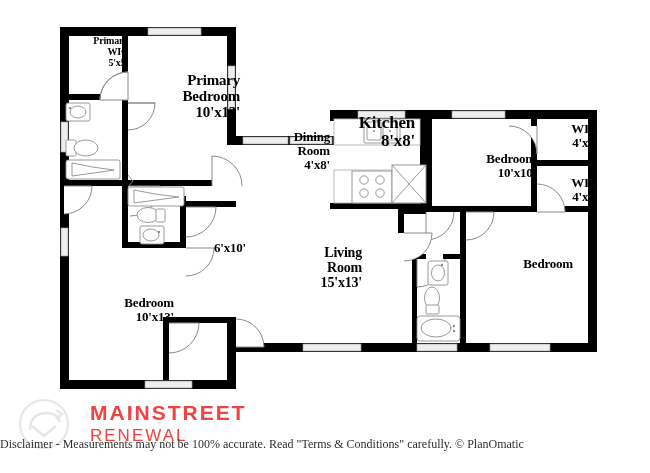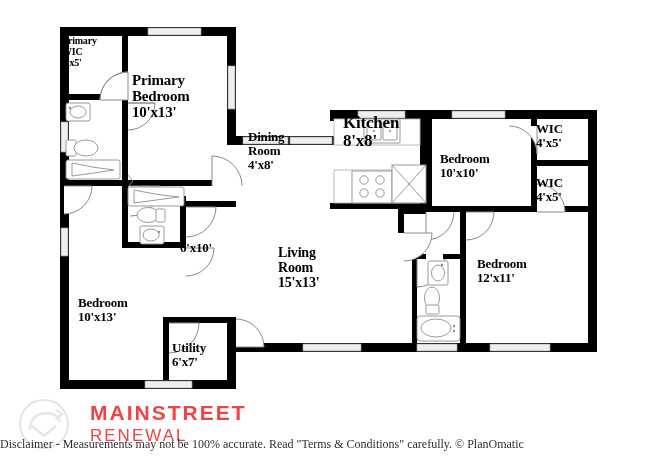--- a/index.html
+++ b/index.html
@@ -17,21 +17,21 @@
   }
   #plan-svg {
     position: absolute;
     left: 0;
     top: 0;
     width: 650px;
     height: 473px;
   }
   .room-label {
     position: absolute;
-    text-align: left;
+    text-align: right;
     font-family: "Liberation Serif", "DejaVu Serif", serif;
     font-weight: bold;
     color: #000000;
     line-height: 1.08;
     white-space: nowrap;
     letter-spacing: -0.2px;
   }
   .rl-name { display: block; }
   .rl-dim  { display: block; }
 
@@ -358,32 +358,27 @@
   </div>
 
   <div class="room-label lbl-living">
     <span class="rl-name">Living</span>
     <span class="rl-name">Room</span>
     <span class="rl-dim">15'x13'</span>
   </div>
 
   <div class="room-label lbl-bed-12x11">
     <span class="rl-name">Bedroom</span>
-    <span class="rl-dim">12'x11'</span>
   </div>
 
   <div class="room-label lbl-bed-10x13">
     <span class="rl-name">Bedroom</span>
     <span class="rl-dim">10'x13'</span>
   </div>
 
-  <div class="room-label lbl-utility">
-    <span class="rl-name">Utility</span>
-    <span class="rl-dim">6'x7'</span>
-  </div>
 
   <div id="watermark">
     <svg width="70" height="52" viewBox="0 0 70 52">
       <circle cx="32" cy="26" r="24" fill="none" stroke="#e6e6e6" stroke-width="2.2"></circle>
       <path d="M18,32 Q18,16 34,15 Q46,15 48,24" fill="none" stroke="#e6e6e6" stroke-width="2.4"></path>
       <path d="M44,12 L50,16 L44,21" fill="none" stroke="#e6e6e6" stroke-width="2.4"></path>
       <path d="M20,28 L32,38 L44,28" fill="none" stroke="#e6e6e6" stroke-width="2.4"></path>
     </svg>
     <div id="wm-text">
       <span id="wm-line1">MAINSTREET</span>

